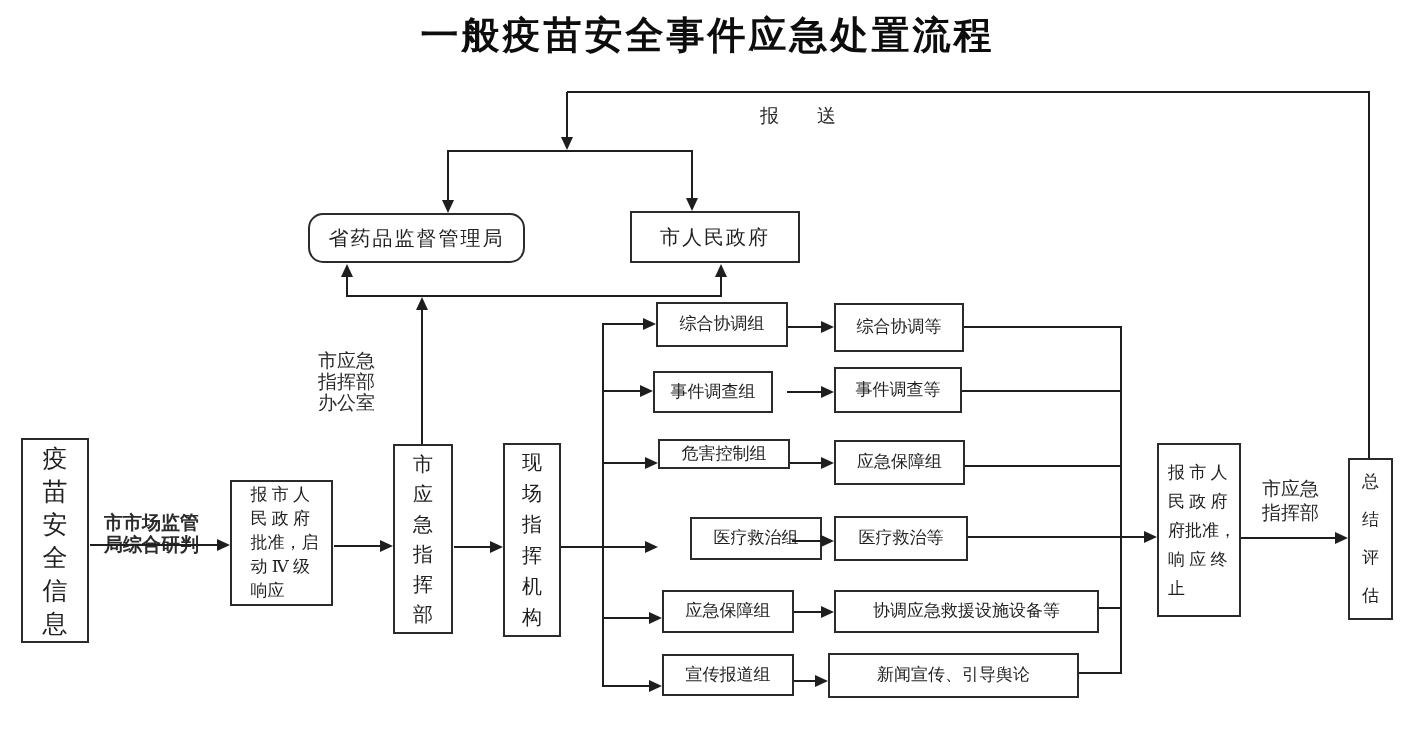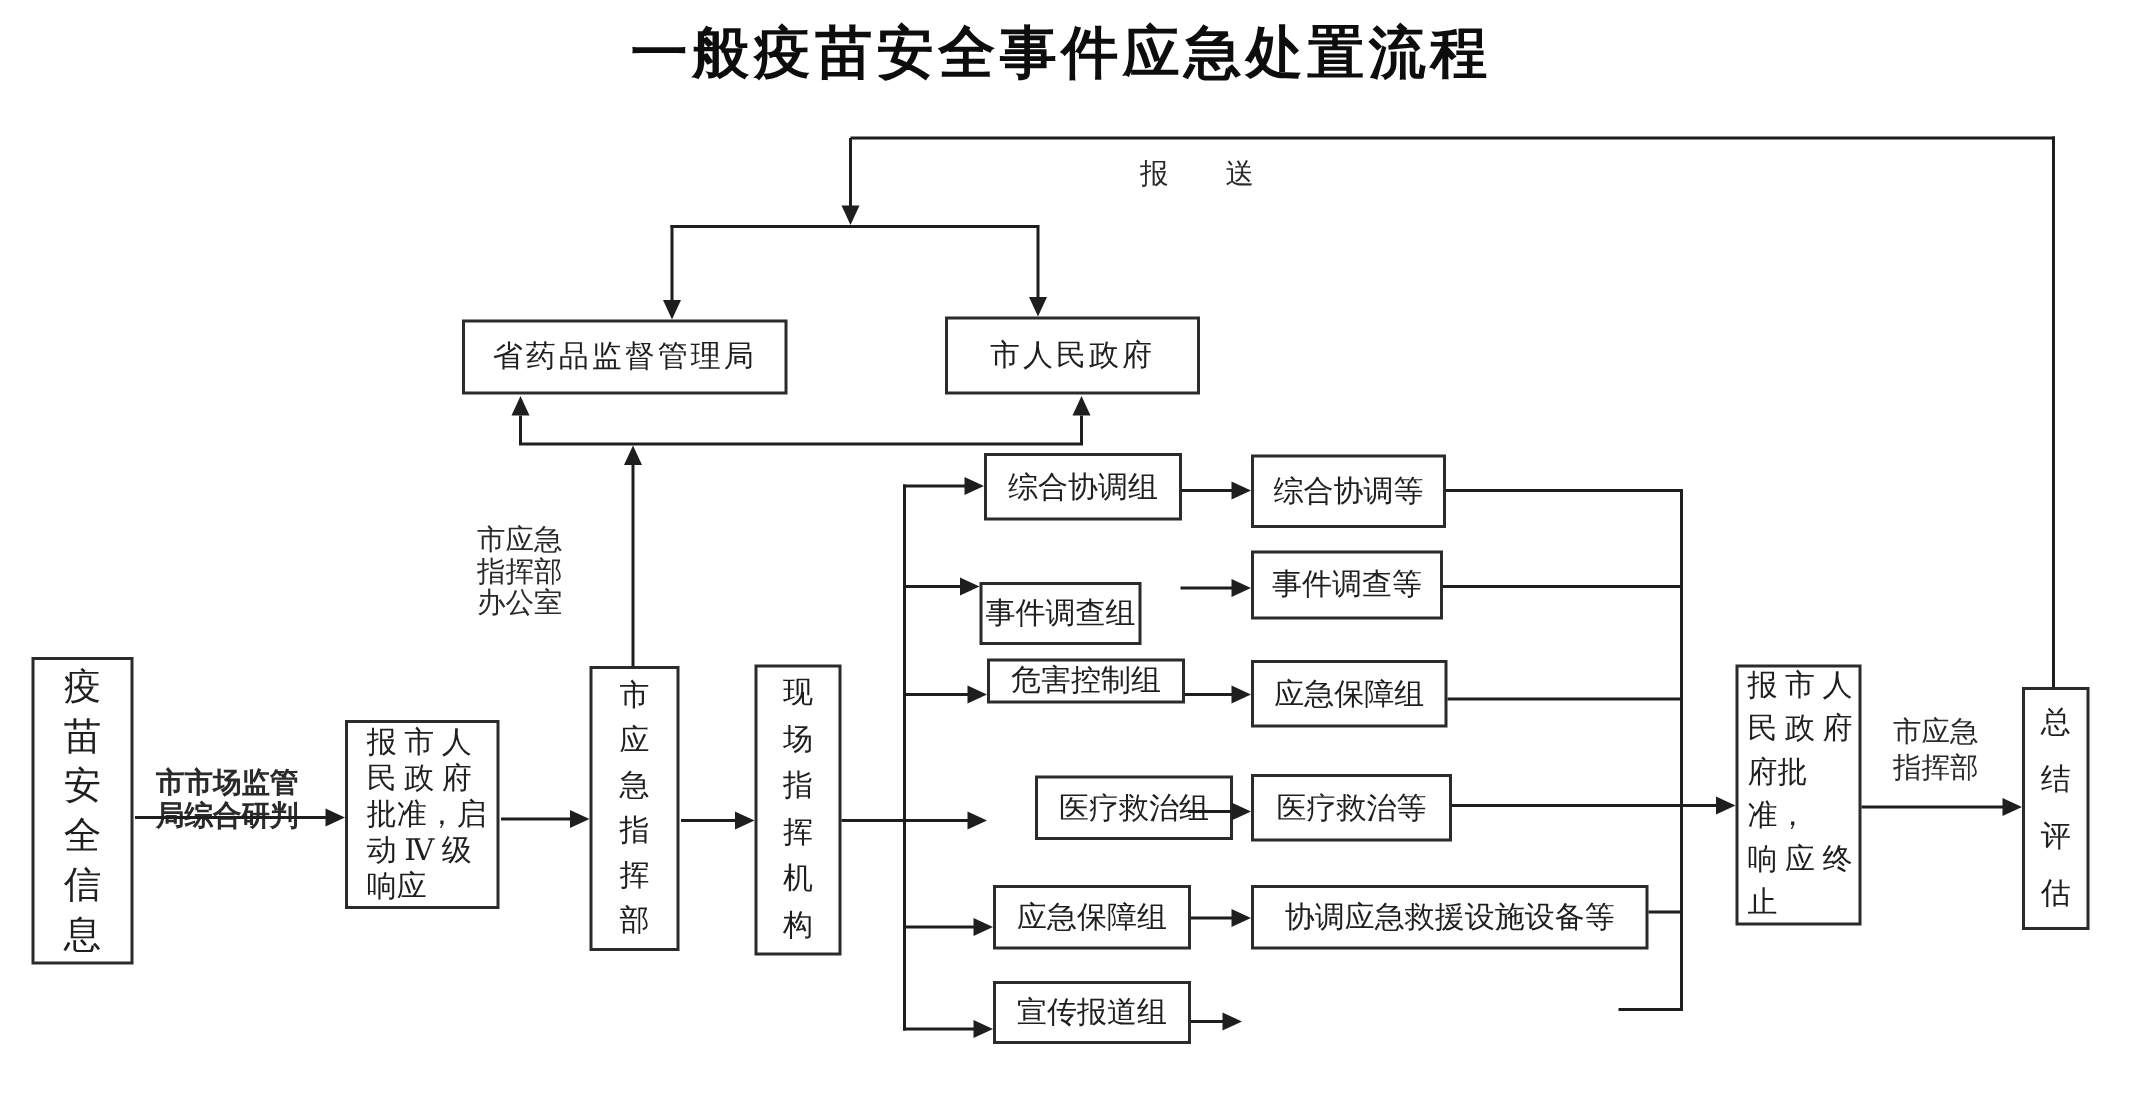--- a/index.html
+++ b/index.html
@@ -2,21 +2,21 @@
 <html><head>
 <meta charset="utf-8">
 <style>
   html,body{margin:0;padding:0;background:#fff;}
   #canvas{position:relative;width:1427px;height:734px;background:#ffffff;overflow:hidden;
           font-family:"Liberation Serif","DejaVu Serif",serif;color:#1f1f1f;}
   #title{position:absolute;left:0;top:10px;width:1415px;text-align:center;
          font-size:38px;font-weight:700;letter-spacing:3px;color:#0d0d0d;}
   .box{position:absolute;border:2px solid #2b2b2b;background:#ffffff;box-sizing:border-box;
        display:flex;align-items:center;justify-content:center;text-align:center;
-       font-size:20px;line-height:1.2;white-space:pre-line;}
+       font-size:17px;line-height:1.2;white-space:pre-line;}
   .vbox{justify-content:center;}
   .ml{white-space:pre-line;}
   .lbl{position:absolute;font-size:19px;color:#2a2a2a;white-space:pre-line;text-align:left;}
   .hl{position:absolute;height:2px;background:#1e1e1e;}
   .vl{position:absolute;width:2px;background:#1e1e1e;}
   .ar,.al,.au,.ad{position:absolute;width:0;height:0;}
   .ar{border-top:6px solid transparent;border-bottom:6px solid transparent;border-left:13px solid #1e1e1e;}
   .au{border-left:6px solid transparent;border-right:6px solid transparent;border-bottom:13px solid #1e1e1e;}
   .ad{border-left:6px solid transparent;border-right:6px solid transparent;border-top:13px solid #1e1e1e;}
 </style>
@@ -47,47 +47,48 @@
 挥
 部</div>
 
   <div class="box vbox ml" style="left:503px;top:443px;width:58px;height:194px;font-size:20px;line-height:31px;">现
 场
 指
 挥
 机
 构</div>
 
-  <div class="box" style="left:308px;top:213px;width:217px;height:50px;font-size:20px;letter-spacing:2px;">省药品监督管理局</div>
+  <div class="box" style="left:308px;top:213px;width:217px;height:50px;font-size:20px;letter-spacing:2px;border-radius:15px;">省药品监督管理局</div>
 
   <div class="box" style="left:630px;top:211px;width:170px;height:52px;font-size:20px;letter-spacing:2px;">市人民政府</div>
 
   <div class="box ml" style="left:1157px;top:443px;width:84px;height:174px;line-height:29px;text-align:left;padding-left:6px;">报 市 人
 民 政 府
 府批准，
 响 应 终
 止</div>
 
   <div class="box vbox ml" style="left:1348px;top:458px;width:45px;height:162px;line-height:38px;">总
 结
 评
 估</div>
 
   <div class="box" style="left:656px;top:302px;width:132px;height:45px;">综合协调组</div>
-  <div class="box" style="left:653px;top:371px;width:108px;height:42px;margin-top:17px;">事件调查组</div>
+  <div class="box" style="left:653px;top:371px;width:120px;height:42px;">事件调查组</div>
   <div class="box" style="left:658px;top:439px;width:132px;height:30px;">危害控制组</div>
   <div class="box" style="left:658px;top:517px;width:132px;height:43px;margin-left:32px;">医疗救治组</div>
   <div class="box" style="left:662px;top:590px;width:132px;height:43px;">应急保障组</div>
   <div class="box" style="left:662px;top:654px;width:132px;height:42px;">宣传报道组</div>
 
   <div class="box" style="left:834px;top:303px;width:130px;height:49px;">综合协调等</div>
   <div class="box" style="left:834px;top:367px;width:128px;height:46px;">事件调查等</div>
   <div class="box" style="left:834px;top:440px;width:131px;height:45px;">应急保障组</div>
   <div class="box" style="left:834px;top:516px;width:134px;height:45px;">医疗救治等</div>
   <div class="box" style="left:834px;top:590px;width:265px;height:43px;">协调应急救援设施设备等</div>
+  <div class="box" style="left:828px;top:653px;width:251px;height:45px;">新闻宣传、引导舆论</div>
 
   <div class="lbl ml" style="left:104px;top:512px;line-height:22px;font-weight:bold;">市市场监管
 局综合研判</div>
   <div class="lbl ml" style="left:318px;top:350px;line-height:21px;">市应急
 指挥部
 办公室</div>
   <div class="lbl" style="left:760px;top:103px;">报　　送</div>
   <div class="lbl ml" style="left:1262px;top:477px;line-height:24px;">市应急
 指挥部</div>
 

